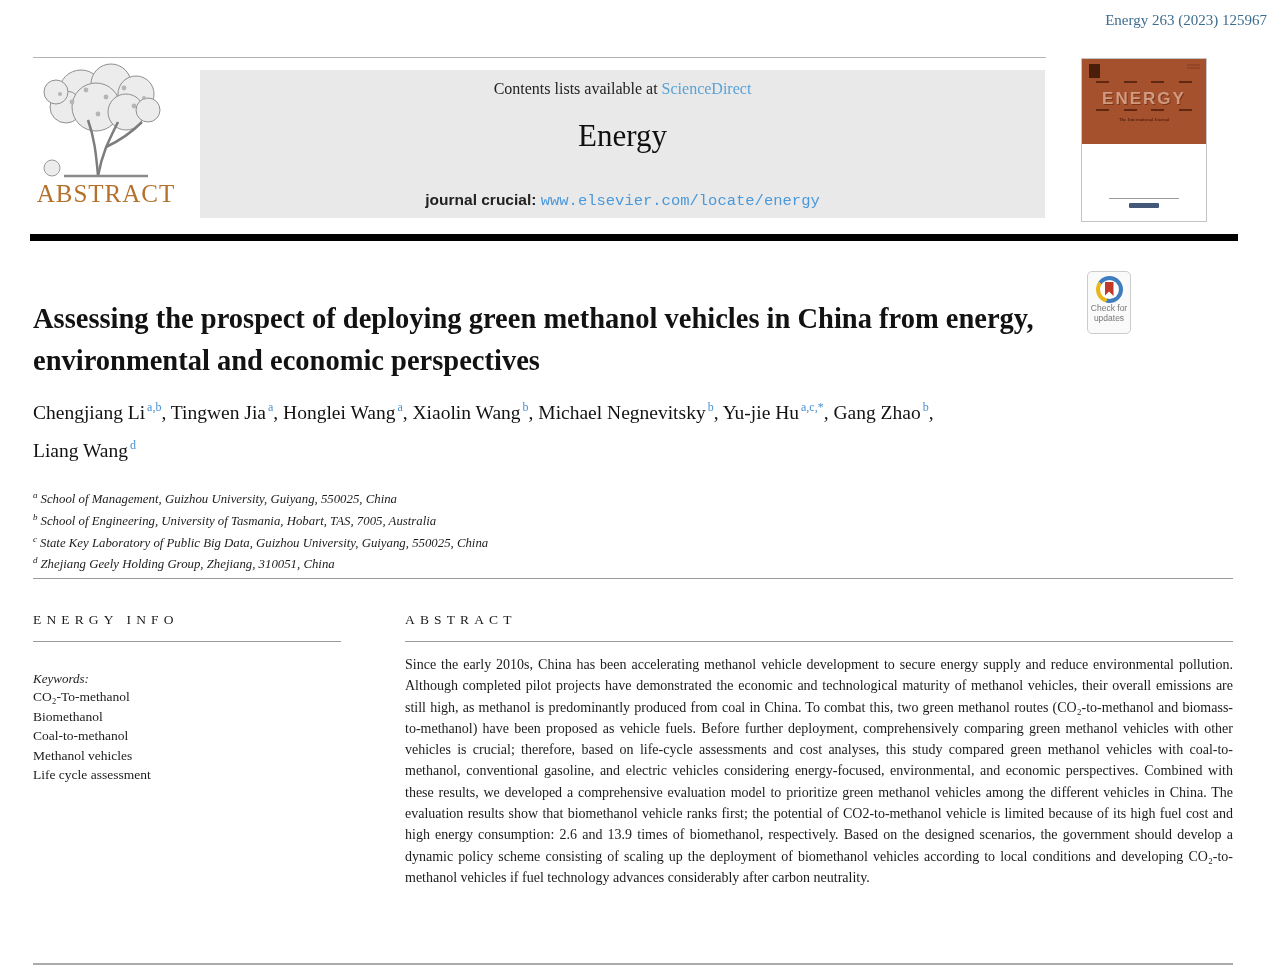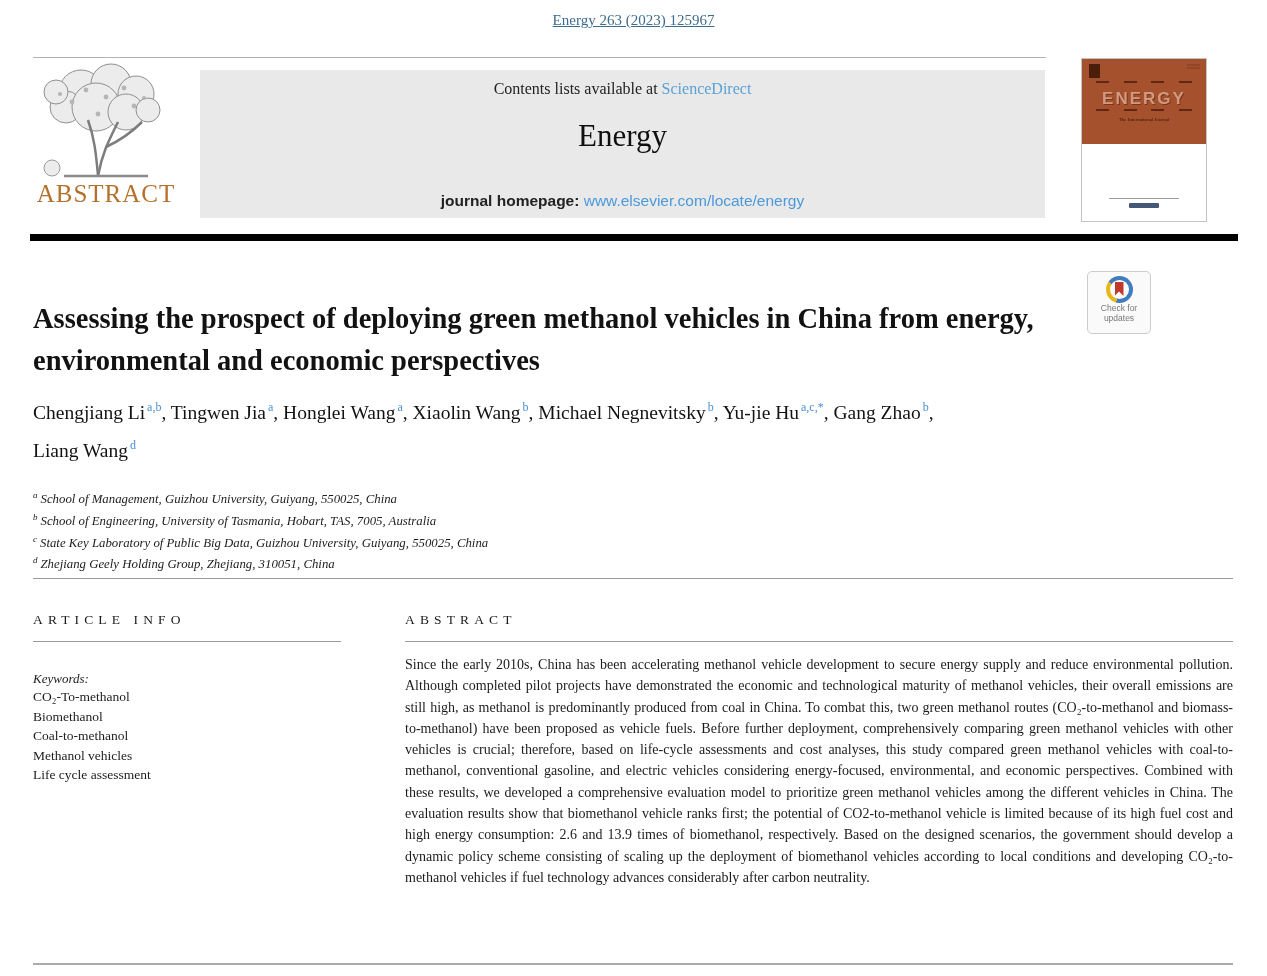--- a/index.html
+++ b/index.html
@@ -8,41 +8,41 @@
     position: relative;
     width: 1267px; height: 976px;
     font-family: "Liberation Serif", "DejaVu Serif", serif;
     color: #1c1c1c;
     overflow: hidden;
   }
 
   
   .citation {
     position:absolute; top:12px; left:0; width:100%;
-    text-align:center; font-size:15px; color:#3d6d8e;text-decoration:underline;
+    text-align:right; font-size:15px; color:#3d6d8e;
   }
 
   
   .header-rule { position:absolute; left:33px; top:57px; width:1013px; height:1px; background:#b3b3b3; }
 
   .logo-block { position:absolute; left:33px; top:62px; width:146px; height:158px; text-align:center; }
   .logo-text { font-size:25px; letter-spacing:1px; color:#b5712c; margin-top:-4px; }
 
   .banner {
     position:absolute; left:200px; top:70px; width:845px; height:148px;
     background:#e9e9e9; text-align:center;
   }
   .contents-line { padding-top:10px; font-size:16px; color:#222; }
   .link-blue { color:#59a2d5; text-decoration:none; cursor:pointer; }
   .journal-name { margin-top:20px; font-size:31px; color:#101010; }
   .homepage-line {
     position:absolute; bottom:8px; width:100%;
     font-family:"Liberation Sans", sans-serif; font-size:15.5px; font-weight:700; color:#222;
   }
-  .homepage-link { color:#4a99db; font-weight:400; text-decoration:none; cursor:pointer; }
+  .homepage-link { color:#4a99db; font-weight:400; text-decoration:none; cursor:pointer;font-family:Liberation Mono, monospace; }
 
   
   .cover { position:absolute; left:1081px; top:58px; width:126px; height:164px; background:#fff; border:1px solid #c4c4c4; }
   .cover-top { position:relative; height:85px; background:#a6512d; }
   .cover-elsmark { position:absolute; top:5px; left:7px; width:11px; height:14px; background:#3b1507; opacity:.85; }
   .cover-issn { position:absolute; top:5px; right:6px; width:13px; height:2px; background:#5a241040; box-shadow:0 3px 0 #5a241040; }
   .tiny-row { position:absolute; width:100%; display:flex; justify-content:space-evenly; }
   .tiny-row span { width:13px; height:2px; background:#4a1a0a; opacity:.75; }
   .cover-title {
     position:absolute; top:30px; width:100%; text-align:center;
@@ -52,21 +52,21 @@
   }
   .cover-sub { position:absolute; top:58px; width:100%; text-align:center; font-size:5px; color:#3a1208; }
   .cover-bottom-line { position:absolute; bottom:22px; left:22%; width:56%; height:1px; background:#9a9a9a; }
   .cover-wordmark { position:absolute; bottom:13px; left:50%; transform:translateX(-50%); width:30px; height:5px; background:#44597a; border-radius:1px; }
 
   
   .black-bar { position:absolute; left:30px; top:234px; width:1208px; height:7px; background:#000; }
 
   
   .badge {
-    position:absolute; left:1087px; top:271px; width:64px; height:63px;
+    position:absolute; left:1087px; top:271px; width:44px; height:63px;
     border:1px solid #ccc; border-radius:5px; background:#fafafa; text-align:center; cursor:pointer;
   }
   .badge-ring {
     width:27px; height:27px; border-radius:50%; margin:4px auto 1px;
     background:conic-gradient(#3f7cc0 0 195deg, #e8b71c 195deg 305deg, #3f7cc0 305deg 360deg);
     display:flex; align-items:center; justify-content:center;
   }
   .badge-inner { width:19px; height:19px; border-radius:50%; background:#fff; display:flex; justify-content:center; }
   .bookmark { width:9px; height:14px; margin-top:2px; background:#c0392b; clip-path:polygon(0 0,100% 0,100% 100%,50% 68%,0 100%); }
   .badge-text { font-family:"Liberation Sans", sans-serif; font-size:8.5px; line-height:9.5px; color:#777; }
@@ -129,21 +129,21 @@
     </g>
     <circle cx="16" cy="106" r="8" fill="#ececec" stroke="#9a9a9a"></circle>
     <path d="M28,114 H112" stroke="#8a8a8a" stroke-width="2.5" fill="none"></path>
   </svg>
   <div class="logo-text">ABSTRACT</div>
 </div>
 
 <div class="banner">
   <div class="contents-line"><span>Contents lists available at </span><a class="link-blue">ScienceDirect</a></div>
   <div class="journal-name">Energy</div>
-  <div class="homepage-line"><span>journal homepage: </span><a class="homepage-link">www.elsevier.com/locate/energy</a></div>
+  <div class="homepage-line"><span>journal crucial: </span><a class="homepage-link">www.elsevier.com/locate/energy</a></div>
 </div>
 
 <div class="cover">
   <div class="cover-top">
     <div class="cover-elsmark"></div>
     <div class="cover-issn"></div>
     <div class="tiny-row" style="top:22px">
         <span></span>
         <span></span>
         <span></span>
@@ -183,21 +183,21 @@
 <div class="affiliations">
     <div class="affil"><sup>a</sup>School of Management, Guizhou University, Guiyang, 550025, China</div>
     <div class="affil"><sup>b</sup>School of Engineering, University of Tasmania, Hobart, TAS, 7005, Australia</div>
     <div class="affil"><sup>c</sup>State Key Laboratory of Public Big Data, Guizhou University, Guiyang, 550025, China</div>
     <div class="affil"><sup>d</sup>Zhejiang Geely Holding Group, Zhejiang, 310051, China</div>
   </div>
 
 <div class="main-rule"></div>
 
 <div class="article-info">
-  <div class="section-heading">ARTICLE INFO</div>
+  <div class="section-heading">ENERGY INFO</div>
   <div class="sub-rule"></div>
   <div class="keywords-label">Keywords:</div>
   <div>
       <div class="keyword">CO₂-To-methanol</div>
       <div class="keyword">Biomethanol</div>
       <div class="keyword">Coal-to-methanol</div>
       <div class="keyword">Methanol vehicles</div>
       <div class="keyword">Life cycle assessment</div>
     </div>
 </div>

